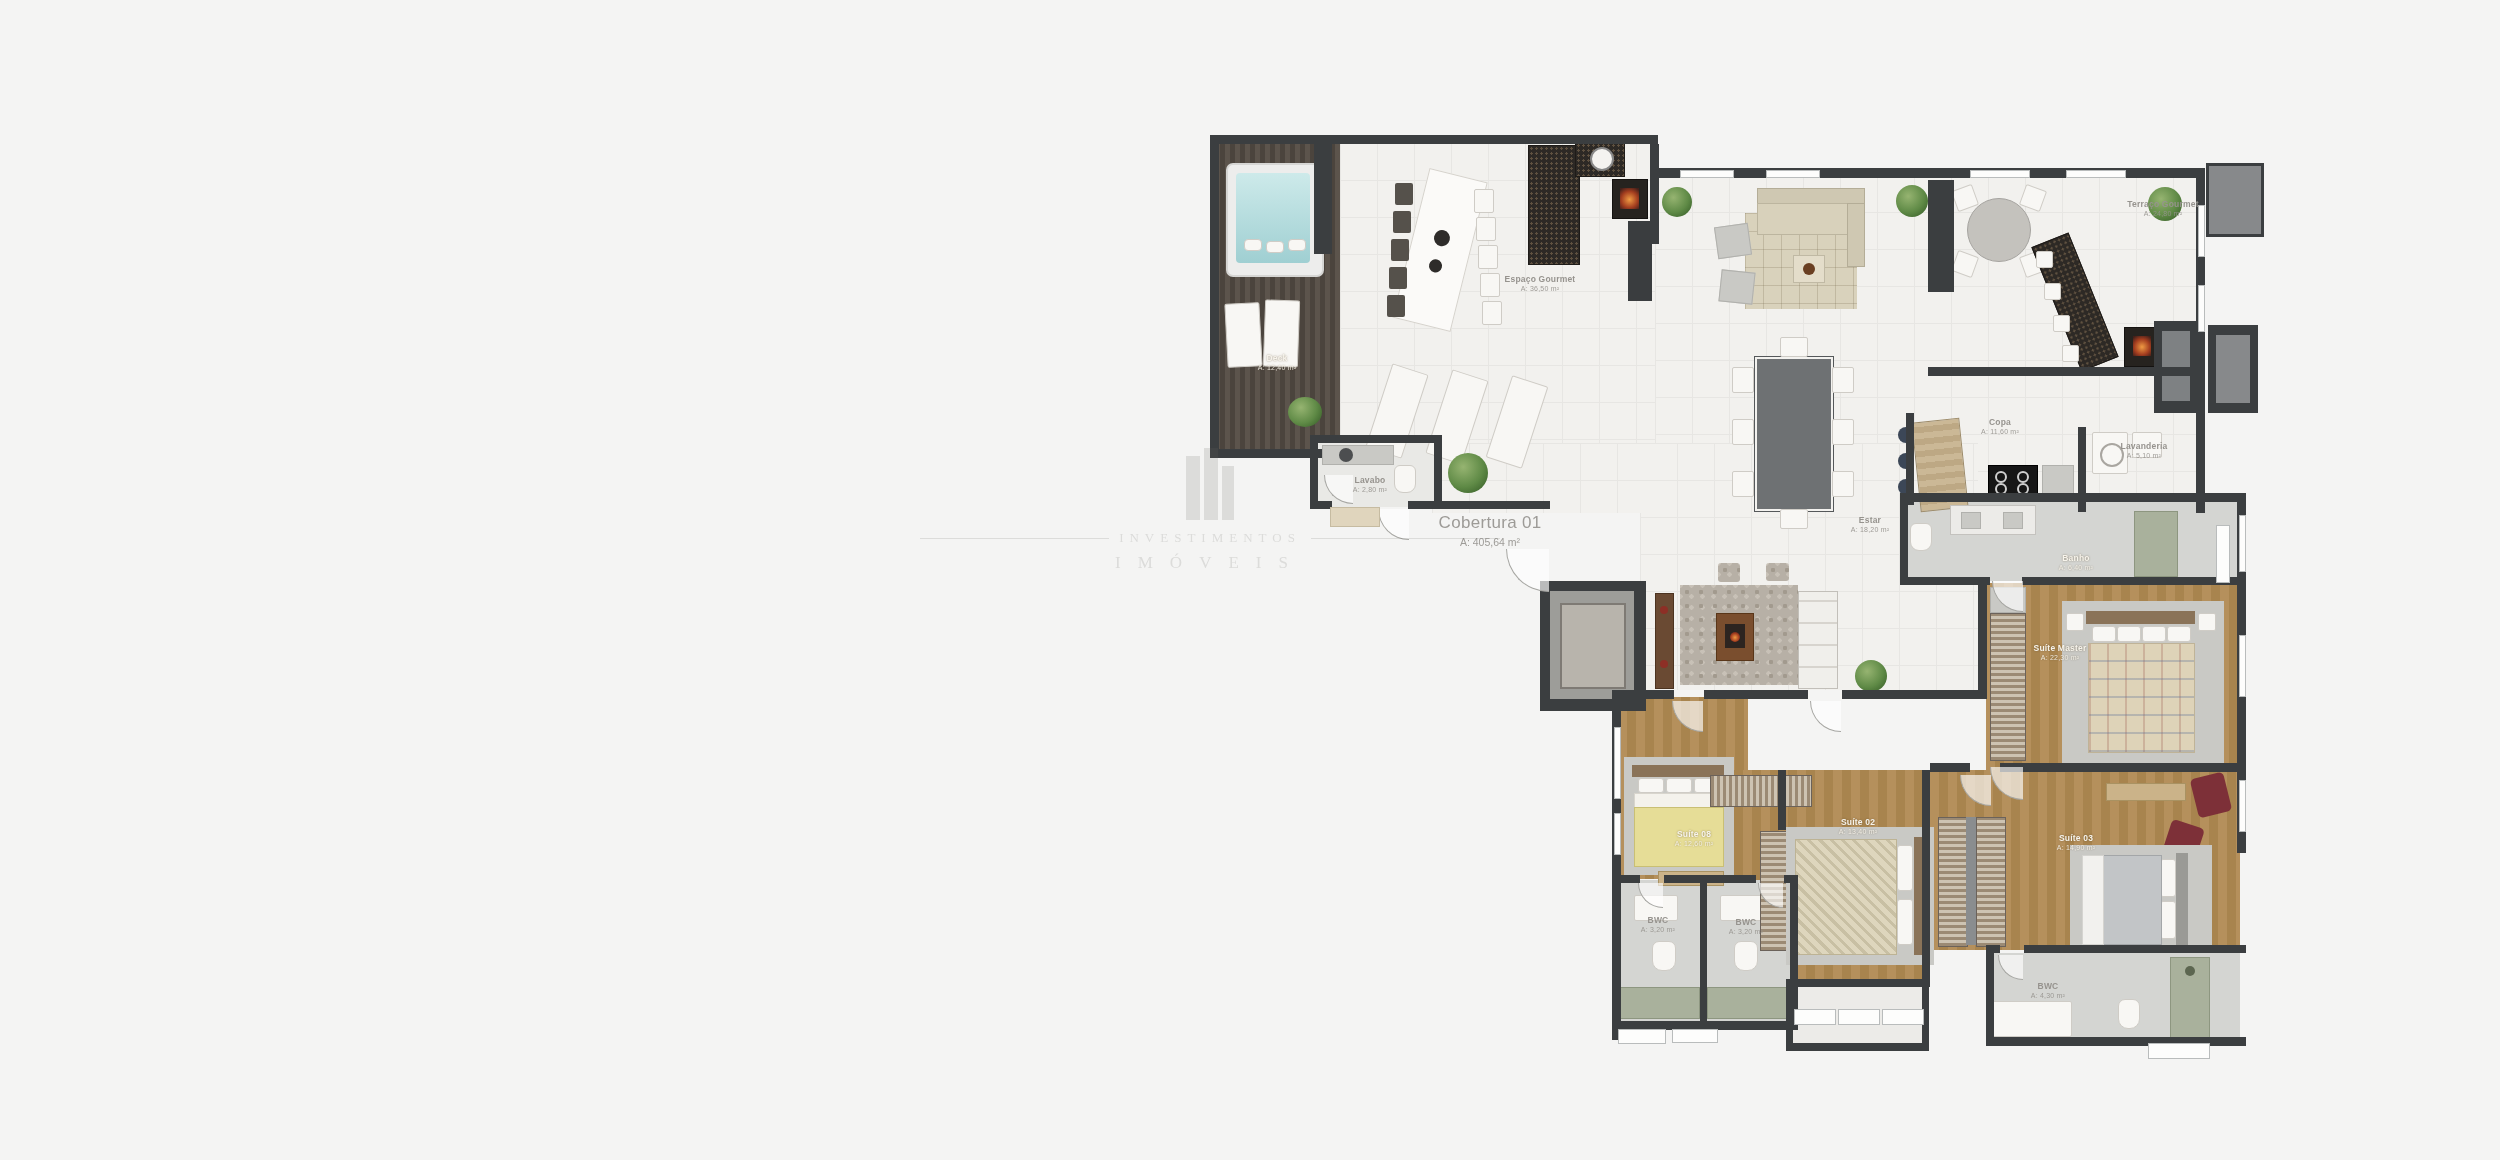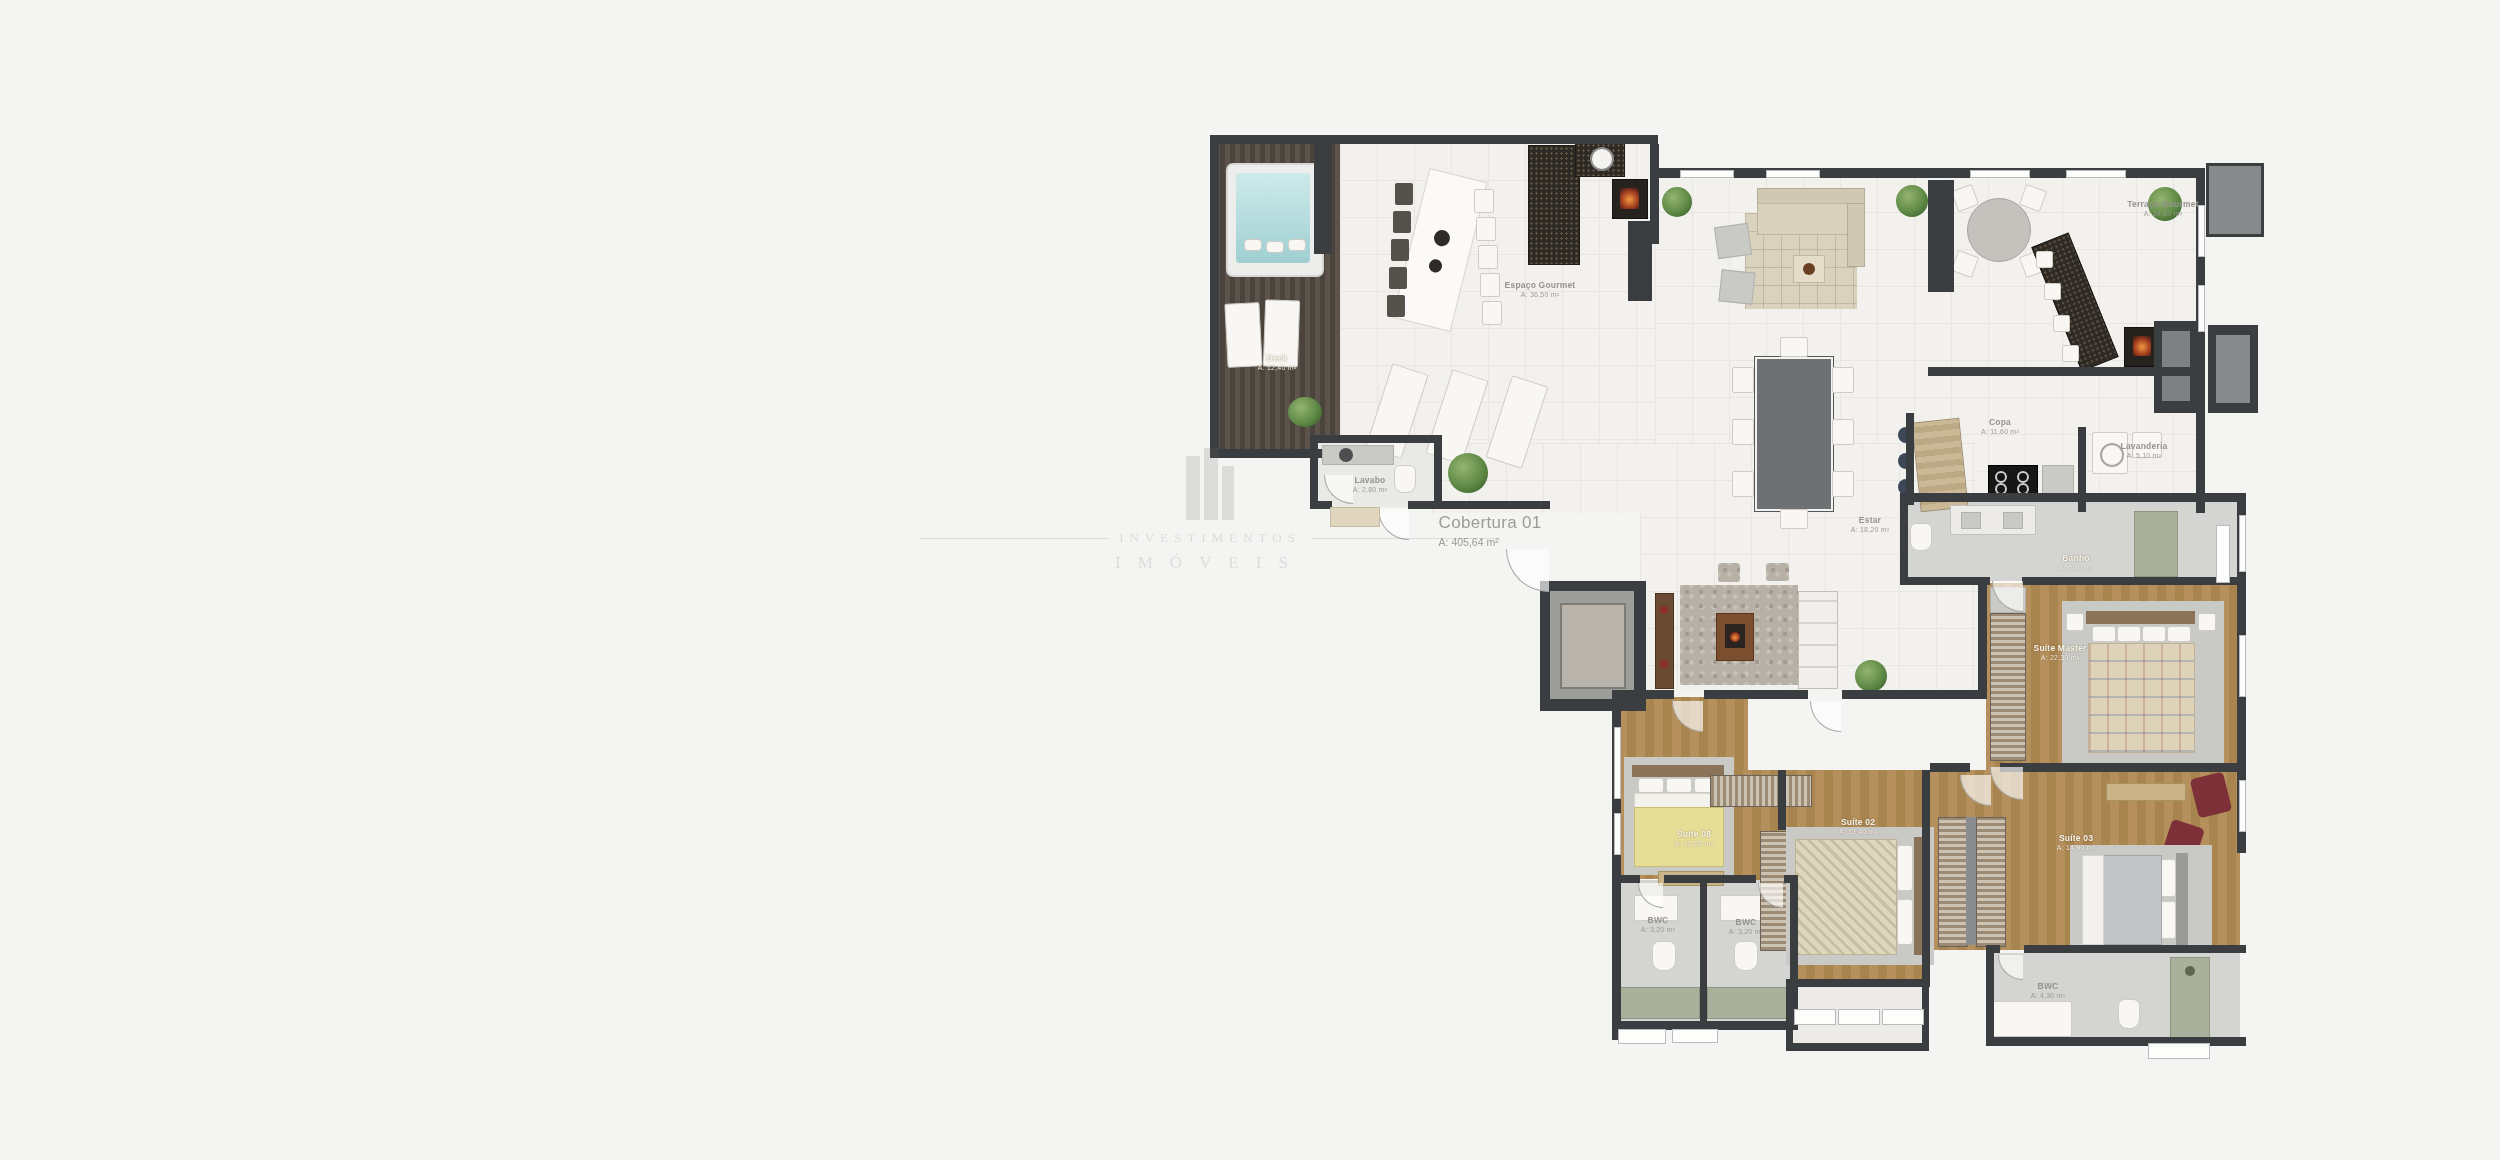--- a/index.html
+++ b/index.html
@@ -29,21 +29,21 @@
        background:rgba(255,255,255,.65);z-index:32;}
   .stone{background:#b7b0a6;background-image:radial-gradient(#a29a8e 2px,transparent 2.4px),
          radial-gradient(#c8c1b7 2px,transparent 2.4px);background-size:14px 14px,11px 11px;
          background-position:0 0,6px 6px;}
   .fire{background:radial-gradient(circle at 50% 55%,#ef9a43,#a33d1f 55%,#43201a 90%);}
   
   .lbl{position:absolute;transform:translateX(-50%);text-align:center;z-index:40;
        font:bold 8.5px/1.25 "Liberation Sans",sans-serif;color:#96938e;letter-spacing:.2px;white-space:nowrap;}
   .lbl .a{font-weight:normal;font-size:7px;opacity:.9;}
   .lbl.wt{color:#f7f4ec;text-shadow:0 0 2px rgba(80,60,30,.55);}
-  .title{position:absolute;left:280px;top:378px;transform:translateX(-50%);
+  .title{position:absolute;left:280px;top:378px;transform:translateX(-50%);text-align:center;
          color:#9d9b97;z-index:40;}
   .title .n{font-size:17px;letter-spacing:.3px;}
   .title .a{font-size:10.5px;margin-top:3px;}
   
   .wm{position:absolute;left:920px;top:448px;width:580px;text-align:center;
       color:rgba(100,100,96,.17);pointer-events:none;z-index:60;font-family:"Liberation Serif",serif;}
   .wm .logo{position:relative;width:64px;height:72px;margin:0 auto 6px auto;}
   .wm .logo i{position:absolute;background:currentColor;}
   .wm .brand{font-size:64px;letter-spacing:12px;line-height:1;}
   .wm .row{display:flex;align-items:center;gap:10px;margin-top:10px;}
@@ -353,21 +353,21 @@
     <div class="f win" style="left:404px;top:592px;width:5px;height:70px;"></div>
     <div class="f win" style="left:404px;top:678px;width:5px;height:40px;"></div>
     <div class="f win" style="left:1029px;top:380px;width:5px;height:55px;"></div>
     <div class="f win" style="left:1029px;top:500px;width:5px;height:60px;"></div>
     <div class="f win" style="left:1029px;top:645px;width:5px;height:50px;"></div>
 
     <div class="lbl wt" style="left:67px;top:218px;">
       <div>Deck</div>
       <div class="a">A: 12,40 m²</div>
     </div>
-    <div class="lbl" style="left:330px;top:145px;">
+    <div class="lbl" style="left:330px;top:139px;">
       <div>Espaço Gourmet</div>
       <div class="a">A: 36,50 m²</div>
     </div>
     <div class="lbl" style="left:953px;top:64px;">
       <div>Terraço Gourmet</div>
       <div class="a">A: 24,80 m²</div>
     </div>
     <div class="lbl" style="left:160px;top:340px;">
       <div>Lavabo</div>
       <div class="a">A: 2,80 m²</div>

